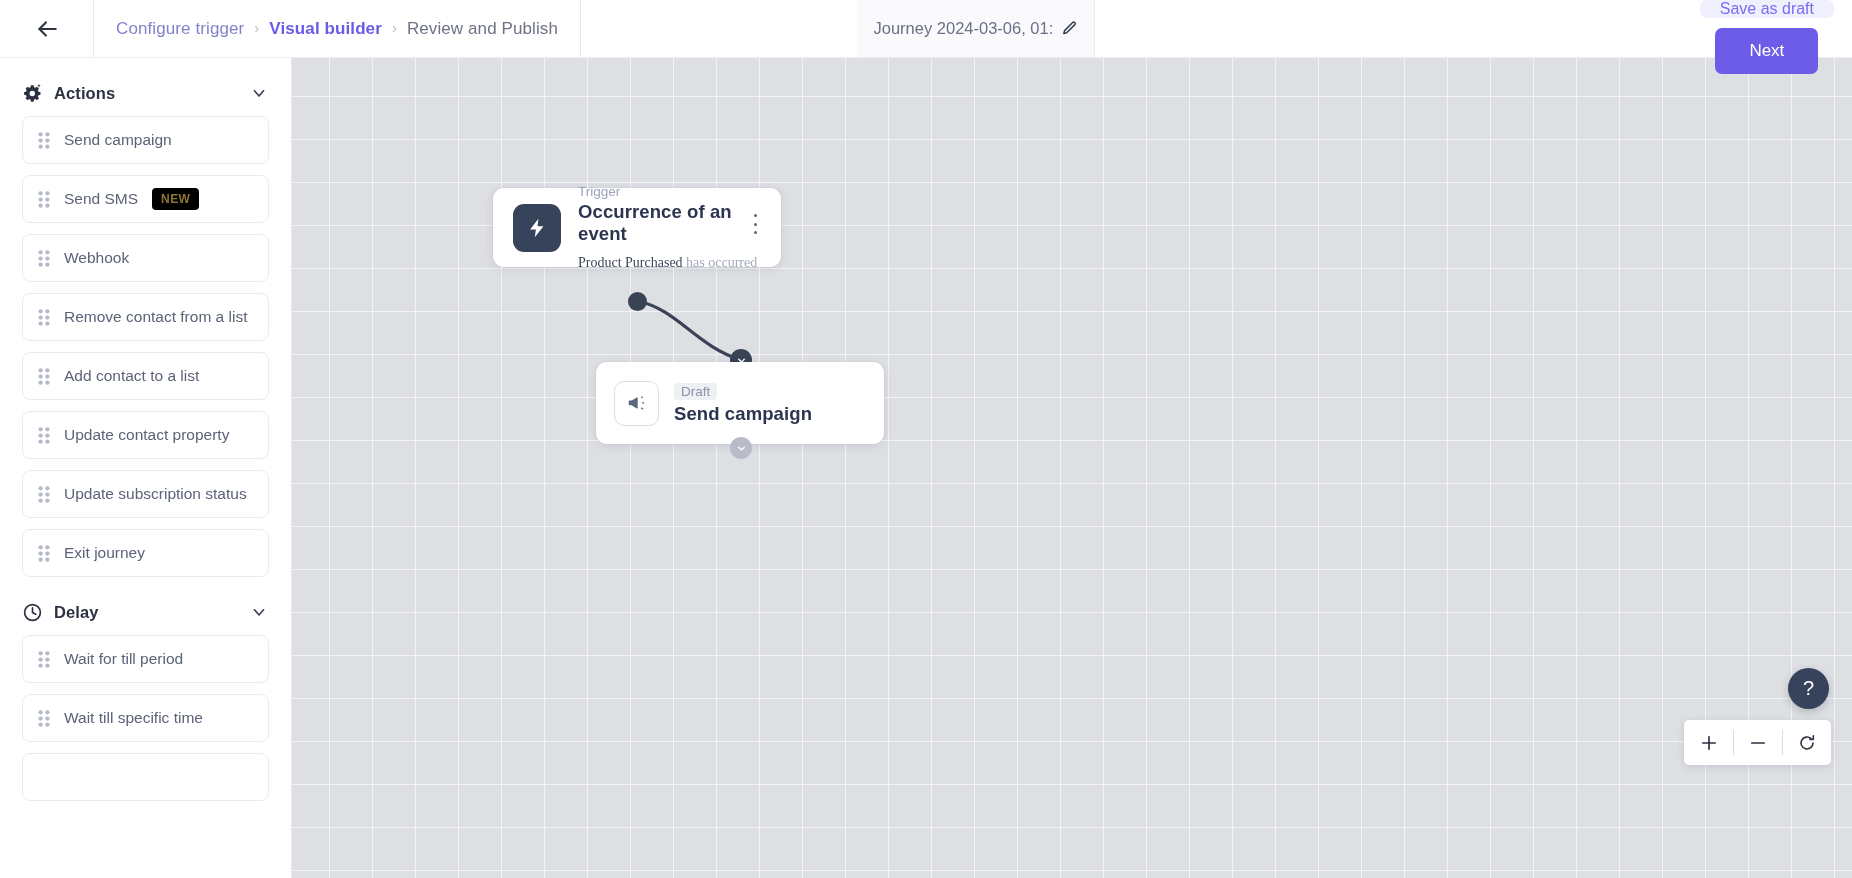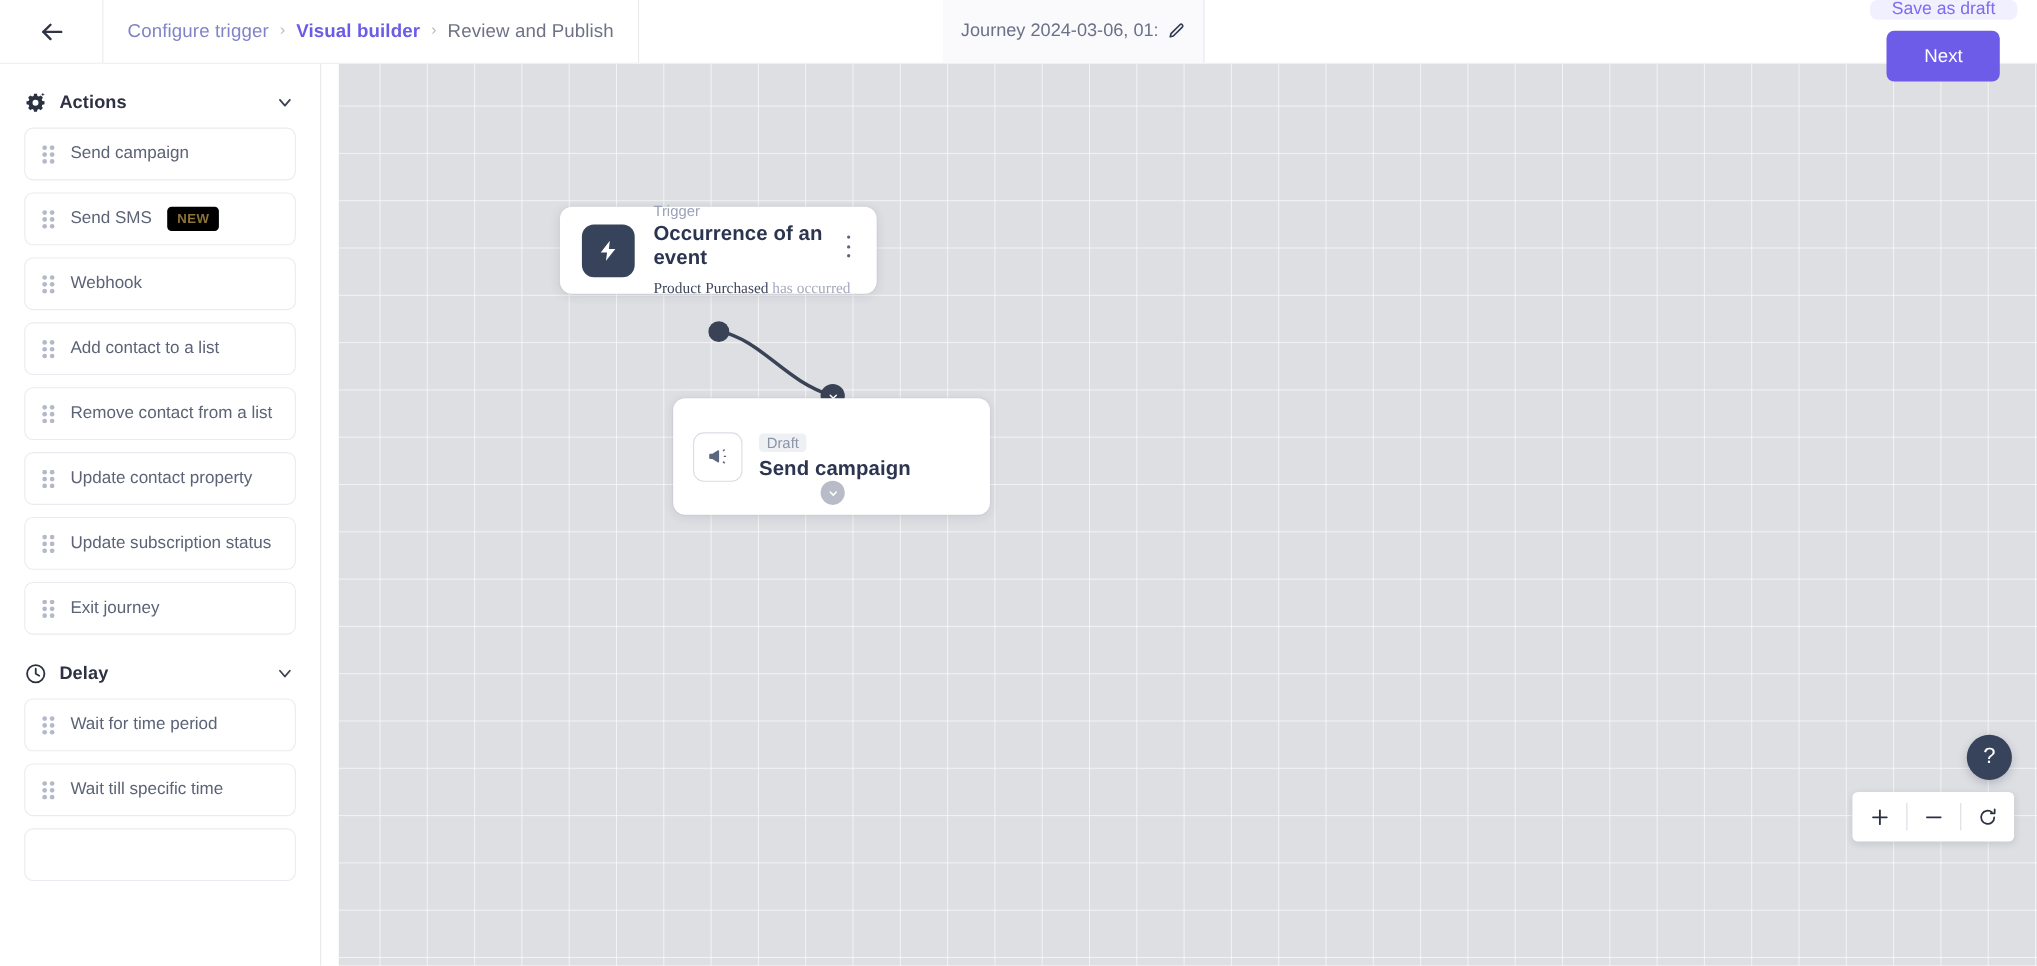--- a/index.html
+++ b/index.html
@@ -61,21 +61,21 @@
     padding: 0 20px; height: 42px; font-size: 16px; cursor: pointer;
     font-family: inherit;
   }
   .btn-next {
     background: #6c5ce7; color: #ffffff; border: none; border-radius: 7px;
     padding: 13px 34px; height: 49px; font-size: 17px; cursor: pointer;
     font-family: inherit;
   }
 
   
-  .body { flex: 1; display: flex; position: relative; overflow: hidden; gap: 16px; }
+  .body { flex: 1; display: flex; position: relative; overflow: hidden; }
 
   
   .sidebar {
     width: 292px; min-width: 292px; background: #ffffff;
     border-right: 1px solid #e6e8ec;
     overflow: hidden; position: relative;
     padding: 0 22px;
   }
   .group-head {
     display: flex; align-items: center; gap: 11px;
@@ -124,21 +124,21 @@
   .trig-sub { font-size: 14px; color: #3e465c; margin-top: 10px; font-family: Liberation Serif, serif; }
   .trig-sub .muted { color: #a3aabb; }
   .kebab {
     position: absolute; right: 18px; top: 26px;
     width: 16px; height: 20px; cursor: pointer;
     display: flex; flex-direction: column; align-items: center; justify-content: space-between;
   }
   .kebab i { width: 3px; height: 3px; border-radius: 50%; background: #5d6579; display: block; }
 
   
-  .node-campaign { left: 304px; top: 304px; width: 288px; height: 106px;
+  .node-campaign { left: 304px; top: 304px; width: 288px; height: 82px;
     display: flex; align-items: center; padding: 0 18px; }
   .camp-icon {
     width: 45px; height: 45px; border-radius: 10px; background: #fff;
     border: 1px solid #d9dde6; display: flex; align-items: center; justify-content: center; flex: none;
   }
   .camp-icon svg { width: 22px; height: 22px; display: block; }
   .camp-body { margin-left: 15px; }
   .badge-draft {
     display: inline-block; background: #eef0f4; color: #8b93a7;
     font-size: 13.5px; padding: 1px 7px; border-radius: 4px;
@@ -289,35 +289,35 @@
         <span>
           <svg class="grip" viewBox="0 0 8 12" fill="#b3b9c7">
             <circle cx="1.6" cy="1.6" r="1.5"></circle>
               <circle cx="6.4" cy="1.6" r="1.5"></circle>
             <circle cx="1.6" cy="6" r="1.5"></circle>
               <circle cx="6.4" cy="6" r="1.5"></circle>
             <circle cx="1.6" cy="10.4" r="1.5"></circle>
               <circle cx="6.4" cy="10.4" r="1.5"></circle>
           </svg>
         </span>
+        <span class="item-label">Remove contact from a list</span>
+      </div>
+
+      <div class="item">
+        <span>
+          <svg class="grip" viewBox="0 0 8 12" fill="#b3b9c7">
+            <circle cx="1.6" cy="1.6" r="1.5"></circle>
+              <circle cx="6.4" cy="1.6" r="1.5"></circle>
+            <circle cx="1.6" cy="6" r="1.5"></circle>
+              <circle cx="6.4" cy="6" r="1.5"></circle>
+            <circle cx="1.6" cy="10.4" r="1.5"></circle>
+              <circle cx="6.4" cy="10.4" r="1.5"></circle>
+          </svg>
+        </span>
         <span class="item-label">Add contact to a list</span>
-      </div>
-
-      <div class="item">
-        <span>
-          <svg class="grip" viewBox="0 0 8 12" fill="#b3b9c7">
-            <circle cx="1.6" cy="1.6" r="1.5"></circle>
-              <circle cx="6.4" cy="1.6" r="1.5"></circle>
-            <circle cx="1.6" cy="6" r="1.5"></circle>
-              <circle cx="6.4" cy="6" r="1.5"></circle>
-            <circle cx="1.6" cy="10.4" r="1.5"></circle>
-              <circle cx="6.4" cy="10.4" r="1.5"></circle>
-          </svg>
-        </span>
-        <span class="item-label">Remove contact from a list</span>
       </div>
 
       <div class="item">
         <span>
           <svg class="grip" viewBox="0 0 8 12" fill="#b3b9c7">
             <circle cx="1.6" cy="1.6" r="1.5"></circle>
               <circle cx="6.4" cy="1.6" r="1.5"></circle>
             <circle cx="1.6" cy="6" r="1.5"></circle>
               <circle cx="6.4" cy="6" r="1.5"></circle>
             <circle cx="1.6" cy="10.4" r="1.5"></circle>
@@ -374,21 +374,21 @@
         <span>
           <svg class="grip" viewBox="0 0 8 12" fill="#b3b9c7">
             <circle cx="1.6" cy="1.6" r="1.5"></circle>
               <circle cx="6.4" cy="1.6" r="1.5"></circle>
             <circle cx="1.6" cy="6" r="1.5"></circle>
               <circle cx="6.4" cy="6" r="1.5"></circle>
             <circle cx="1.6" cy="10.4" r="1.5"></circle>
               <circle cx="6.4" cy="10.4" r="1.5"></circle>
           </svg>
         </span>
-        <span class="item-label">Wait for time period</span>
+        <span class="item-label">Wait for till period</span>
       </div>
 
       <div class="item">
         <span>
           <svg class="grip" viewBox="0 0 8 12" fill="#b3b9c7">
             <circle cx="1.6" cy="1.6" r="1.5"></circle>
               <circle cx="6.4" cy="1.6" r="1.5"></circle>
             <circle cx="1.6" cy="6" r="1.5"></circle>
               <circle cx="6.4" cy="6" r="1.5"></circle>
             <circle cx="1.6" cy="10.4" r="1.5"></circle>

